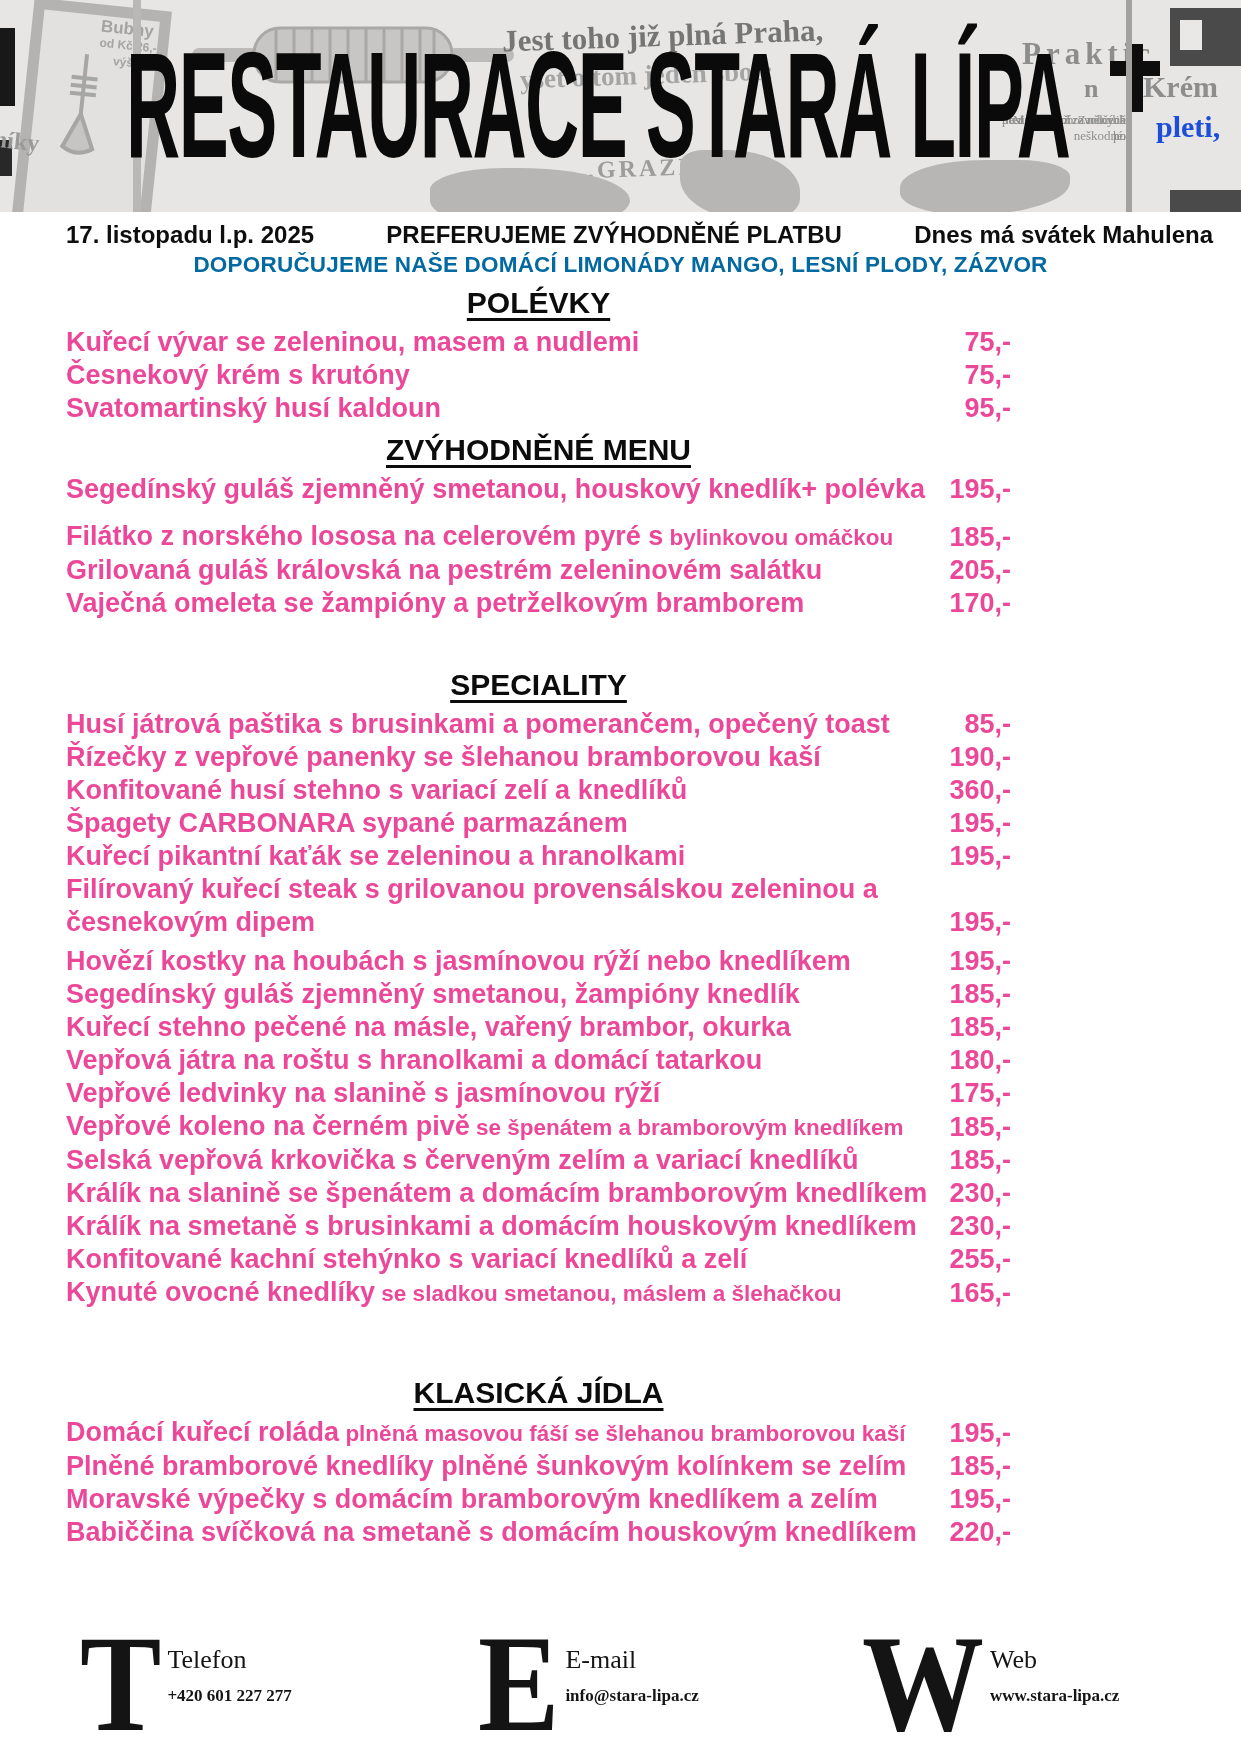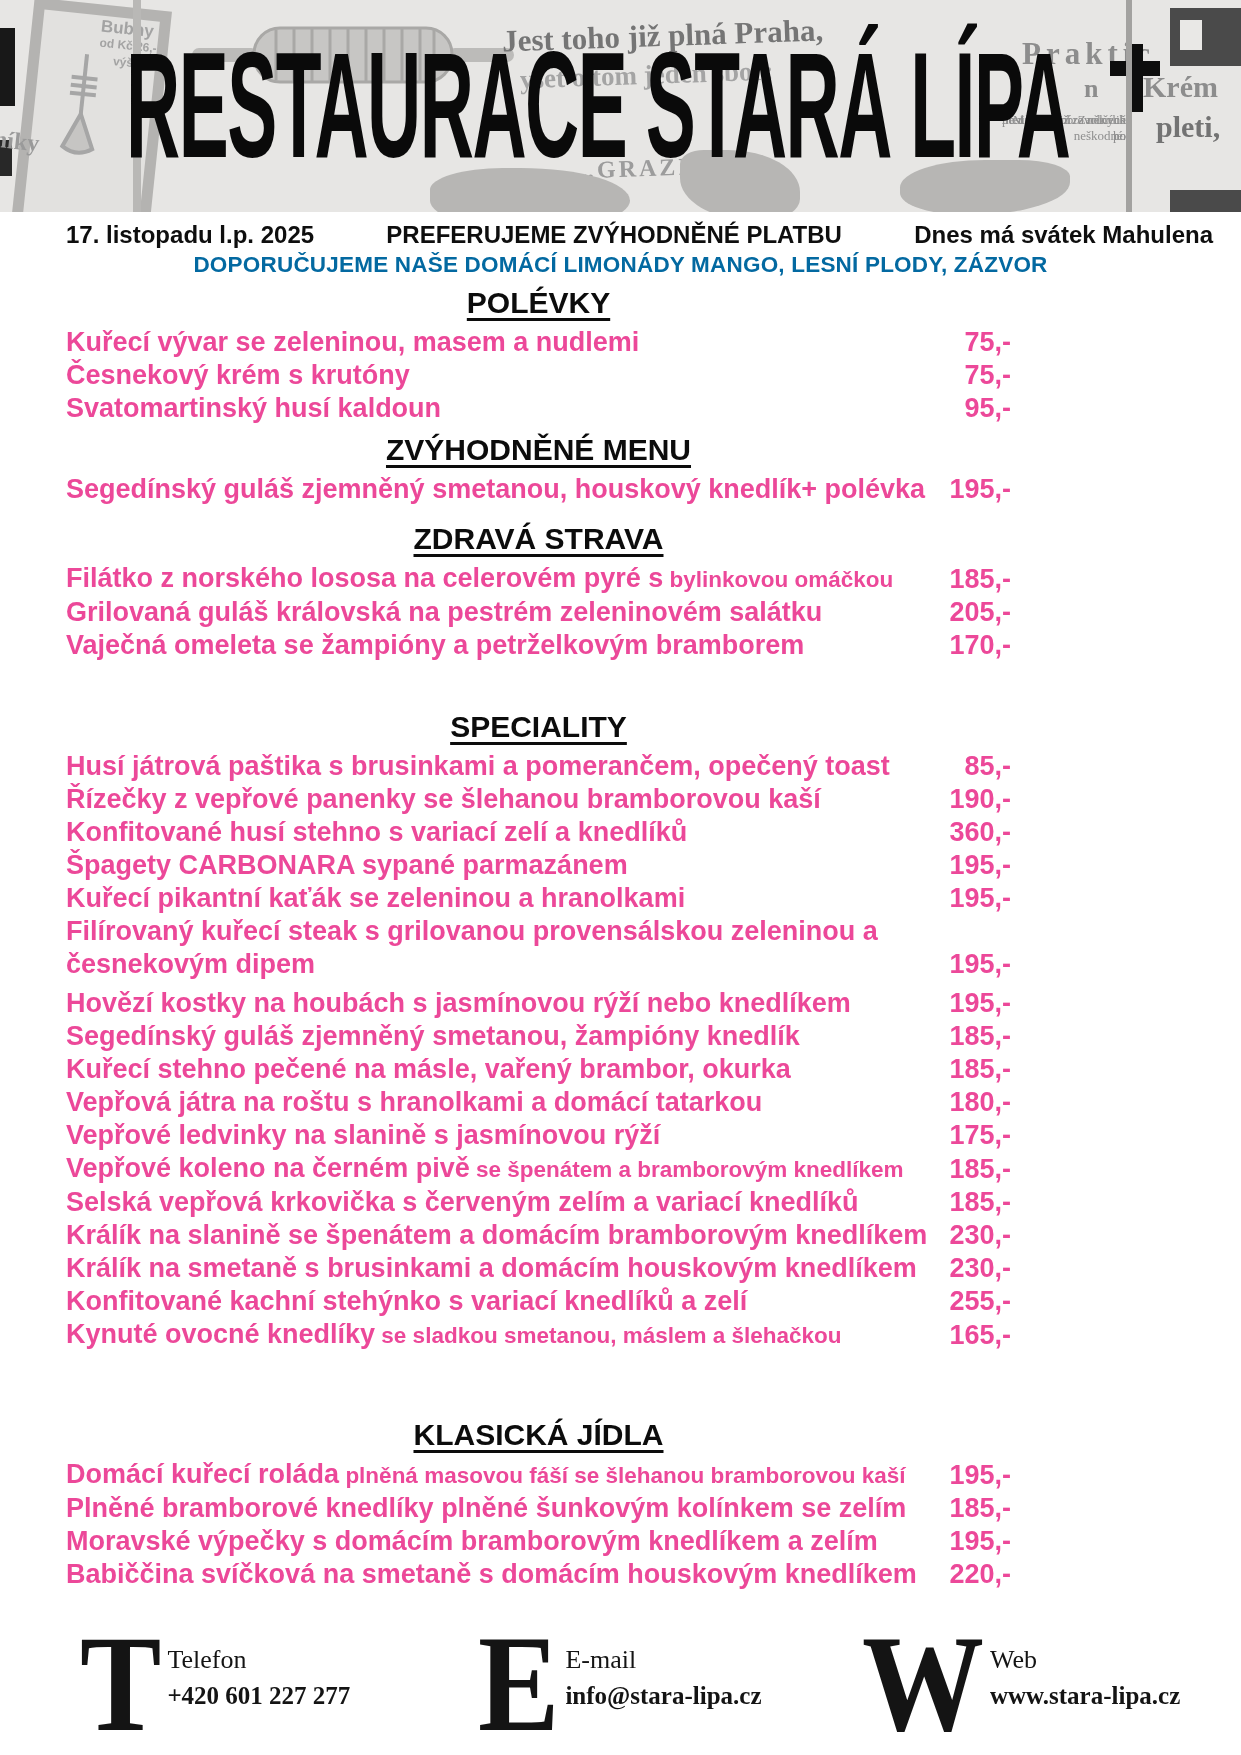--- a/index.html
+++ b/index.html
@@ -35,21 +35,21 @@
   .grazifor{left:582px;top:154px;font-size:24px;color:#9c9c9c;letter-spacing:3px;transform:rotate(-2deg);}
   .praktic{left:1022px;top:36px;font-size:31px;color:#8d8d8d;letter-spacing:5px;}
   .praktic-sub{left:1084px;top:74px;font-size:26px;color:#8d8d8d;letter-spacing:12px;}
   .smallprint{left:1002px;top:112px;width:124px;font-family:"Liberation Serif",serif;
     font-size:13px;line-height:16px;color:#8f8f8f;text-align:right;font-weight:400;}
   .cross-icon{left:1110px;top:44px;width:50px;height:70px;}
   .cross-icon .v{position:absolute;left:17px;top:0;width:16px;height:68px;background:#0d0d0d;}
   .cross-icon .h{position:absolute;left:0;top:17px;width:50px;height:15px;background:#0d0d0d;}
   .divider-v{left:1126px;top:0;width:6px;height:212px;background:#a3a2a0;}
   .krem{left:1143px;top:70px;font-size:30px;color:#8d8d8d;}
-  .pleti{left:1156px;top:110px;font-size:30px;color:#737373;}
+  .pleti{left:1156px;top:110px;font-size:30px;color:#1d4ed8;}
   .rect-tr{left:1170px;top:8px;width:71px;height:58px;background:#4a4a4a;}
   .rect-tr-notch{left:1180px;top:20px;width:22px;height:30px;background:#e9e8e6;}
   .rect-br{left:1170px;top:190px;width:71px;height:22px;background:#4a4a4a;}
   .blob{background:#b7b6b4;border-radius:40% 60% 50% 50%;}
   .blob-a{left:430px;top:168px;width:200px;height:60px;}
   .blob-b{left:680px;top:150px;width:120px;height:70px;border-radius:20% 60% 30% 60%;}
   .blob-c{left:900px;top:160px;width:170px;height:55px;border-radius:50% 30% 60% 40%;}
   .title{
     left:126px;top:44px;margin:0;z-index:5;
     font-size:150px;line-height:122px;font-weight:700;color:#0a0a0a;
@@ -92,21 +92,21 @@
   .contact-0{left:80px;}
   .contact-1{left:478px;}
   .contact-2{left:862px;}
   .big-letter{
     font-size:122px;line-height:100px;font-weight:700;
     transform:scaleY(1.12);transform-origin:top left;letter-spacing:-4px;
     margin-right:10px;
   }
   .contact-text{padding-top:16px;}
   .contact-label{font-size:26px;line-height:32px;}
-  .contact-value{font-size:25px;line-height:40px;font-weight:700;}
+  .contact-value{font-size:17px;line-height:40px;font-weight:700;}
 </style>
 </head>
 <body>
 
 <div class="page">
 
   <header class="collage">
     <div class="bar-left-a"></div>
     <div class="bar-left-b"></div>
 
@@ -209,21 +209,20 @@
         </div>
       </section>
       <section class="menu-section" data-idx="1">
         <h2 class="section-title"><span>ZVÝHODNĚNÉ MENU</span></h2>
         <div class="menu-row">
           <div class="item-name"><span>Segedínský guláš zjemněný smetanou, houskový knedlík+ polévka</span></div>
           <div class="item-price">195,-</div>
         </div>
       </section>
       <section class="menu-section" data-idx="2">
-        <h2 class="section-title"><span>ZDRAVÁ STRAVA</span></h2>
         <div class="menu-row">
           <div class="item-name"><span>Filátko z norského lososa na celerovém pyré s</span><span class="item-note"> bylinkovou omáčkou</span></div>
           <div class="item-price">185,-</div>
         </div>
         <div class="menu-row">
           <div class="item-name"><span>Grilovaná guláš královská na pestrém zeleninovém salátku</span></div>
           <div class="item-price">205,-</div>
         </div>
         <div class="menu-row">
           <div class="item-name"><span>Vaječná omeleta se žampióny a petrželkovým bramborem</span></div>

